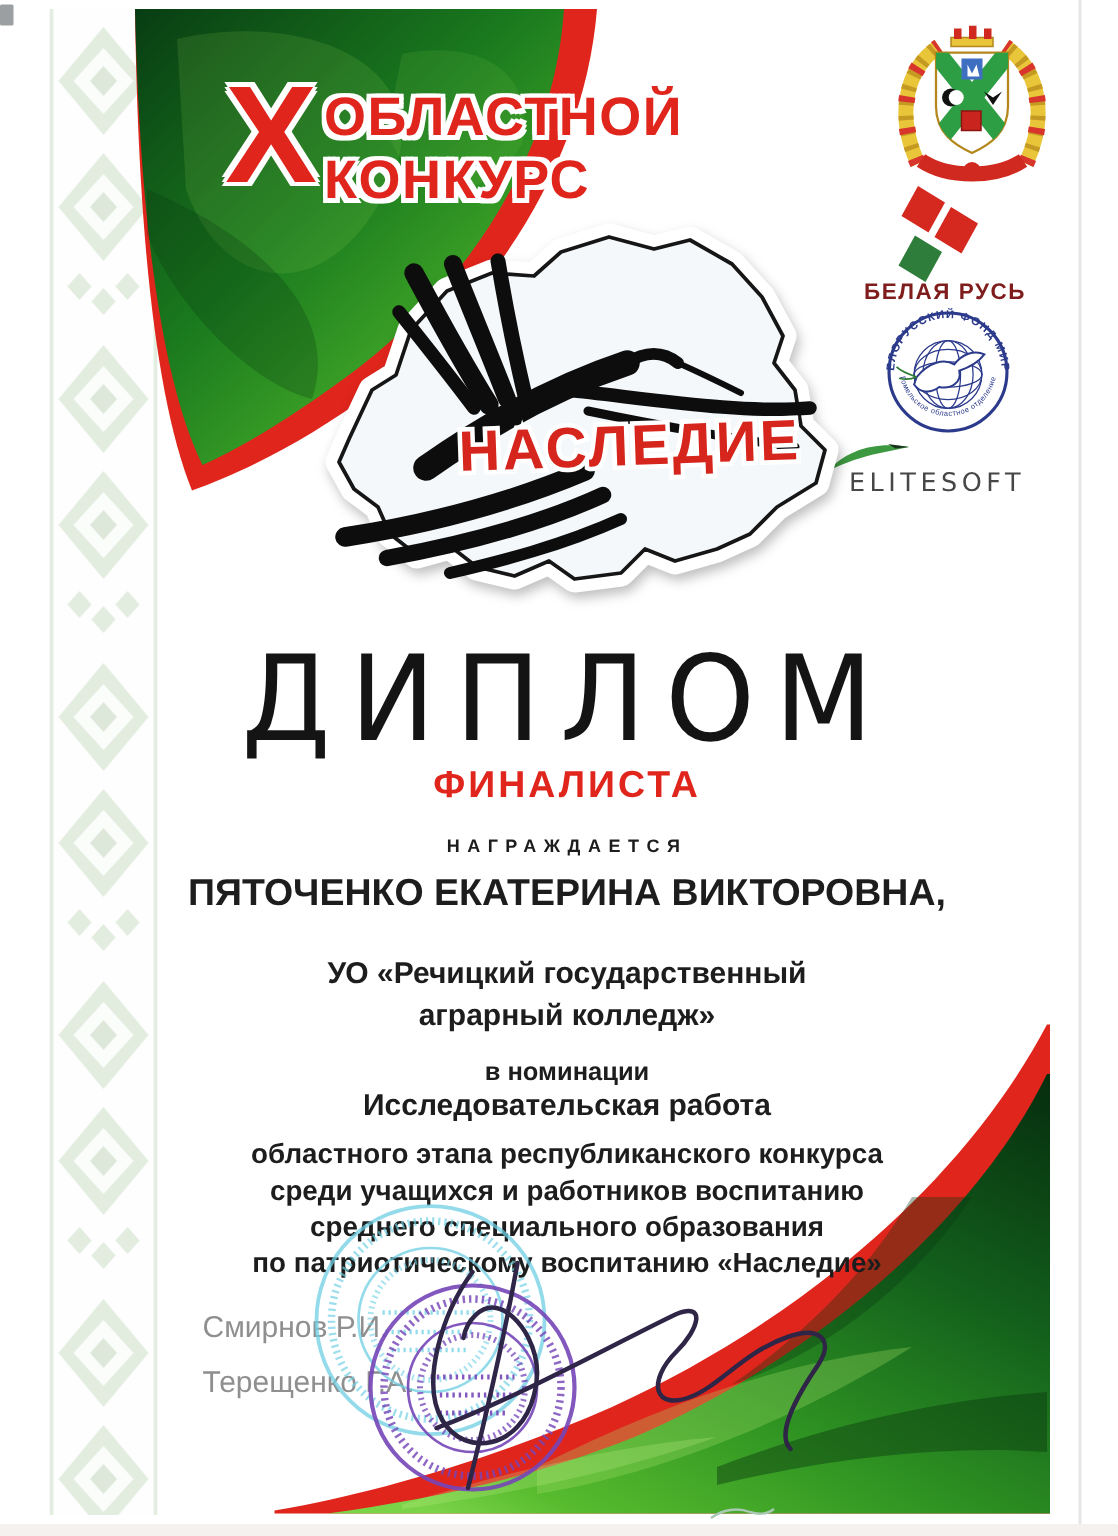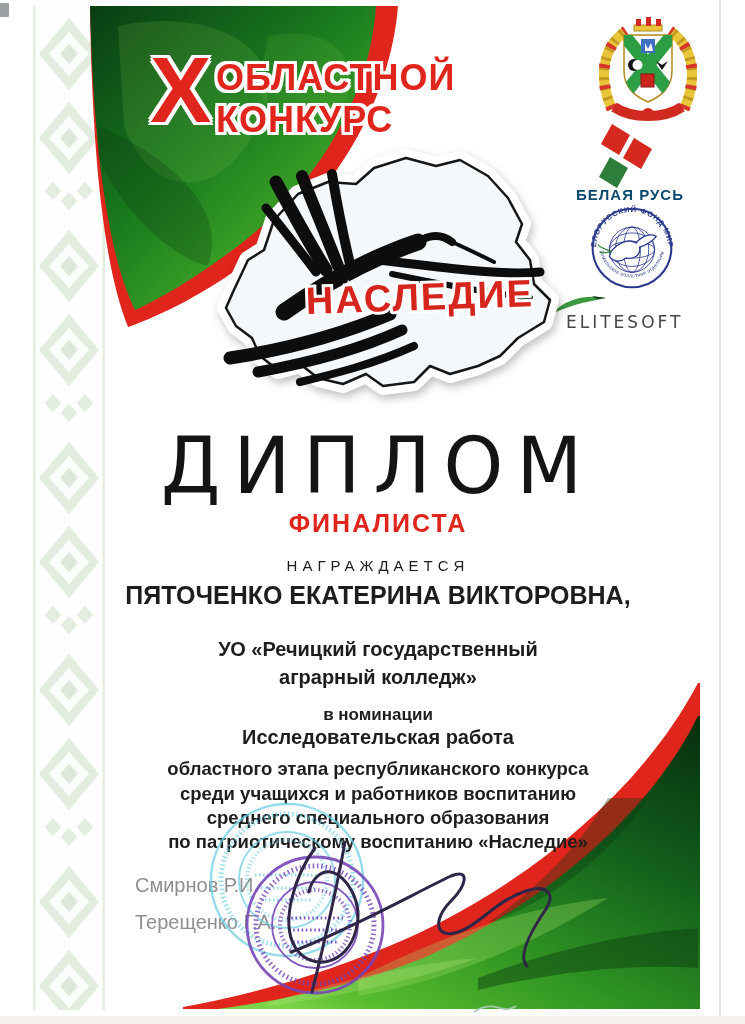--- a/index.html
+++ b/index.html
@@ -7,29 +7,29 @@
         font-family:"Liberation Sans",sans-serif;}
   svg{display:block;}
   .abs{position:absolute;}
   
   .owhite{text-shadow:-3px -3px 0 #fff,3px -3px 0 #fff,-3px 3px 0 #fff,3px 3px 0 #fff,
           0 -3px 0 #fff,0 3px 0 #fff,-3px 0 0 #fff,3px 0 0 #fff;}
   .contest-x{left:150px;top:44px;font-size:92px;line-height:1;font-weight:bold;color:#e0251c;}
   .contest-l1{left:216px;top:57px;font-size:36px;font-weight:bold;color:#e0251c;letter-spacing:1px;}
   .contest-l2{left:216px;top:99px;font-size:36px;font-weight:bold;color:#e0251c;letter-spacing:1px;}
   .belaya-label{left:560px;top:186px;width:140px;text-align:center;font-size:15px;font-weight:bold;
-                color:#0c4a6e;letter-spacing:1px;}
+                color:#7f1d1d;letter-spacing:1px;}
   .elitesoft-label{left:566px;top:312px;font-size:17px;color:#474747;letter-spacing:3px;
                    font-family:"DejaVu Sans",sans-serif;}
   .textcol{left:70px;top:0;width:616px;height:1024px;pointer-events:none;}
   .ln{position:absolute;left:0;width:100%;text-align:center;color:#1d1d1d;}
   .title{top:421px;font-family:"DejaVu Sans",sans-serif;font-size:76px;font-weight:normal;
          letter-spacing:13px;color:#141414;transform:scaleY(1.04);}
   .subtitle{top:509px;font-size:25px;font-weight:bold;color:#e0251c;letter-spacing:2px;}
-  .awarded{top:557px;font-size:15px;font-weight:normal;letter-spacing:5px;}
+  .awarded{top:557px;font-size:12px;font-weight:bold;letter-spacing:5px;}
   .recipient{top:581px;font-size:25px;font-weight:bold;letter-spacing:0px;}
   .inst1{top:638px;font-size:20px;font-weight:bold;}
   .inst2{top:666px;font-size:20px;font-weight:bold;}
   .nomlabel{top:705px;font-size:17px;font-weight:bold;}
   .nomvalue{top:726px;font-size:20px;font-weight:bold;}
   .d1{top:758px;font-size:18.5px;font-weight:bold;}
   .d2{top:783px;font-size:18.5px;font-weight:bold;}
   .d3{top:807px;font-size:18.5px;font-weight:bold;}
   .d4{top:831px;font-size:18.5px;font-weight:bold;}
   .sig1{left:135px;top:874px;font-size:20px;color:#8f8f8f;}

